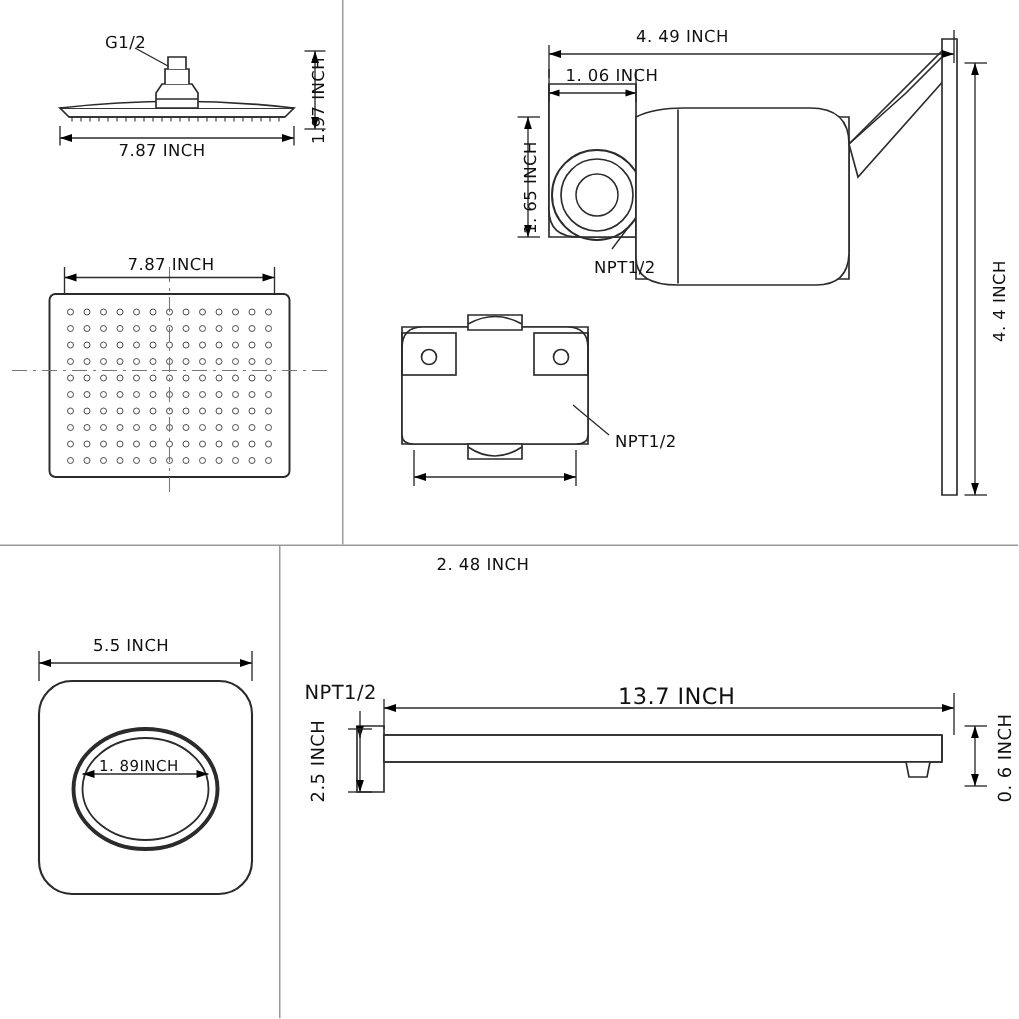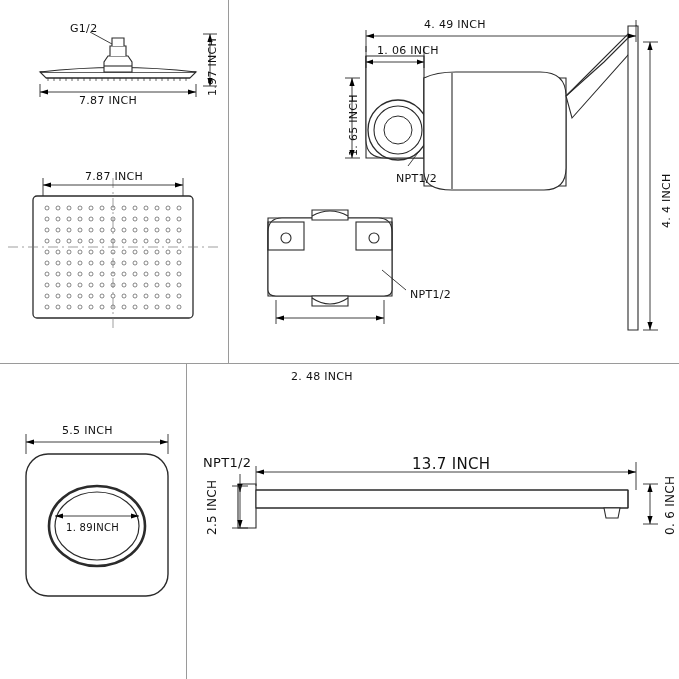--- a/index.html
+++ b/index.html
@@ -377,20 +377,20 @@
   <div class="lbl" style="left:424px; top:18px;">4. 49 INCH</div>
   <div class="lbl" style="left:377px; top:44px;text-align:center;">1. 06 INCH</div>
   <div class="lbl v" style="left:347px; top:156px;">1. 65 INCH</div>
   <div class="lbl v" style="left:660px; top:228px;">4. 4 INCH</div>
   <div class="lbl" style="left:396px; top:172px;">NPT1/2</div>
 
   <div class="lbl" style="left:410px; top:288px;">NPT1/2</div>
   <div class="lbl" style="left:291px; top:322px;margin-top:48px;">2. 48 INCH</div>
 
   <div class="lbl" style="left:62px; top:424px;">5.5 INCH</div>
-  <div class="lbl" style="left:66px; top:506px; font-size:10px;margin-top:16px;">1. 89INCH</div>
+  <div class="lbl" style="left:66px; top:506px; font-size:10px;">1. 89INCH</div>
 
   <div class="lbl" style="left:203px; top:455px; font-size:13px;">NPT1/2</div>
   <div class="lbl" style="left:400px; top:455px; font-size:15px;margin-left:12px;">13.7 INCH</div>
   <div class="lbl v" style="left:205px; top:535px; font-size:12px;">2.5 INCH</div>
   <div class="lbl v" style="left:663px; top:535px; font-size:12px;">0. 6 INCH</div>
 
 </div>
 
 </body></html>

